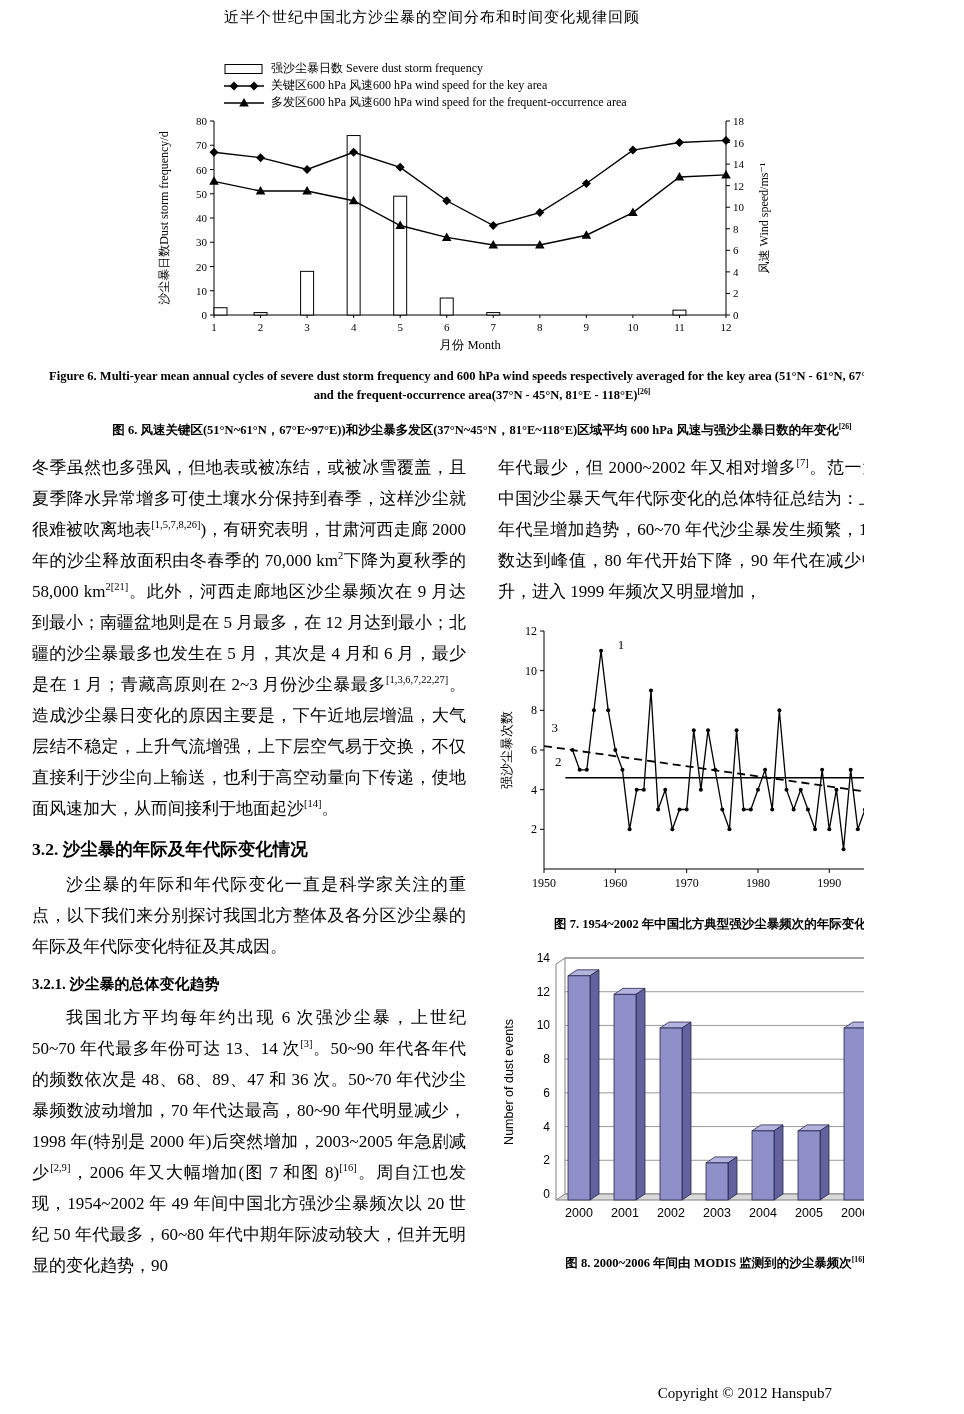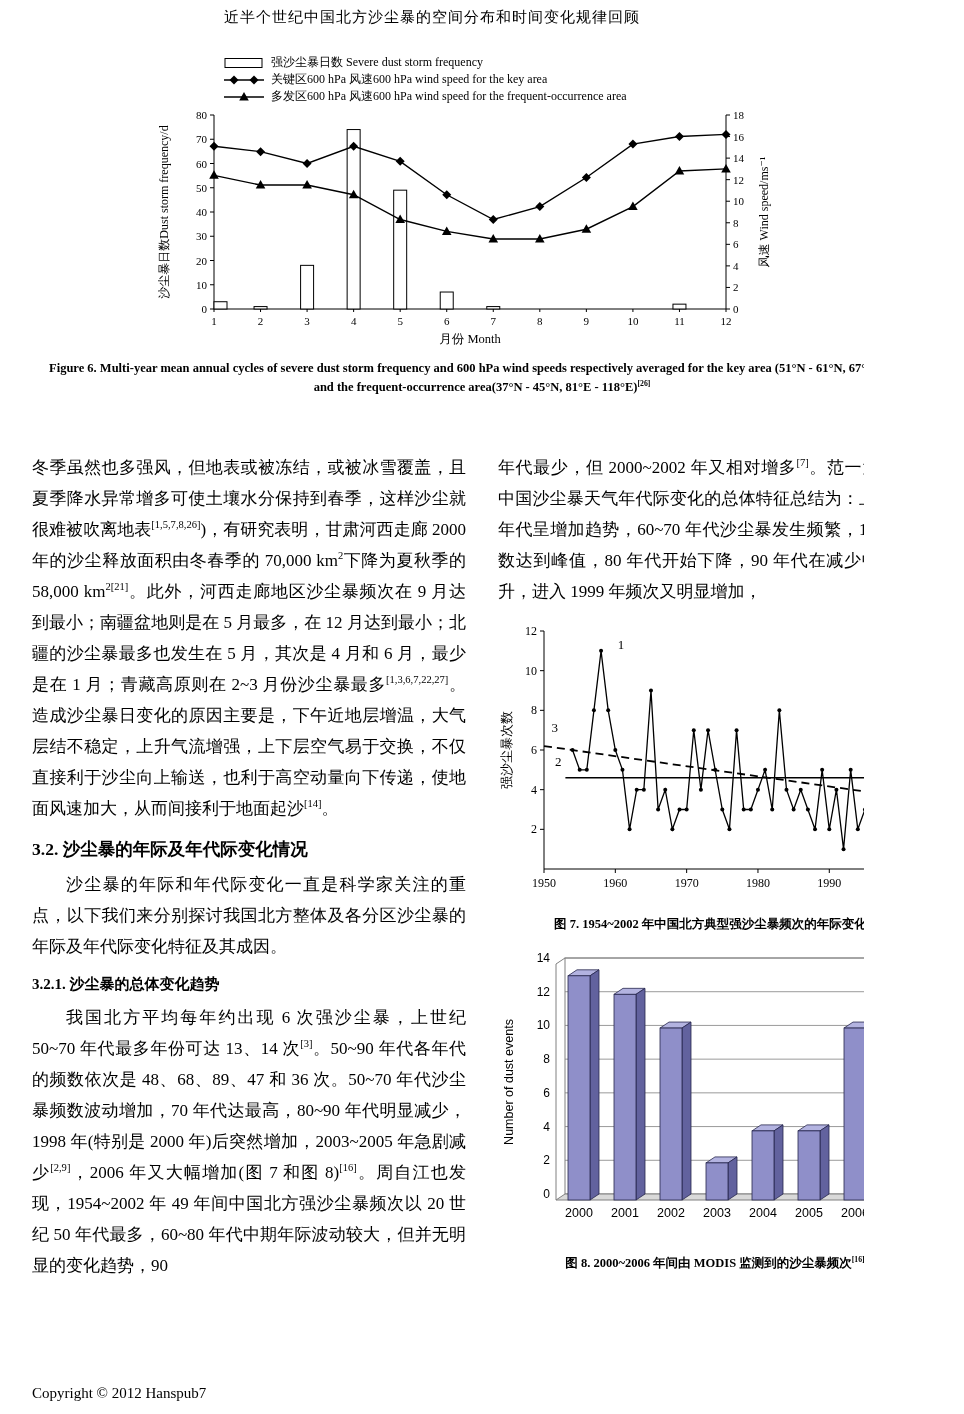--- a/index.html
+++ b/index.html
@@ -1,36 +1,36 @@
 <!DOCTYPE html>
 <html><head>
 <meta charset="utf-8">
 <style>
   html,body{margin:0;padding:0;background:#fff;}
   .page{position:relative;width:864px;height:1414px;background:#fff;overflow:hidden;
         font-family:"Liberation Serif","DejaVu Serif",serif;color:#000;border-radius:13px;}
   .header{position:absolute;top:8px;left:0;width:100%;text-align:center;font-size:15px;letter-spacing:1px;}
   .fig6-block{position:absolute;top:50px;left:32px;width:900px;}
-  .fig6-inner{width:660px;margin:4px auto;}
+  .fig6-inner{width:660px;margin:10px auto;}
   .legend{margin-left:72px;font-size:12px;}
   .legend-row{display:flex;align-items:center;gap:7px;height:17px;}
   .legend-row svg{flex:0 0 auto;}
   .caption{font-weight:bold;font-size:12.5px;text-align:center;line-height:1.5;margin:16px;}
   .caption.first{margin-top:8px;}
   .col{position:absolute;width:434px;}
   .colL{top:452px;left:32px;}
   .colR{top:452px;left:498px;}
   .body-p{font-size:17px;line-height:31px;text-align:justify;margin:0;}
   .indent{text-indent:2em;}
   .sec{font-size:17.5px;font-weight:bold;margin:13px 0 8px;}
   .subsec{font-size:15px;font-weight:bold;margin:13px 0 8px;}
   sup{font-size:0.62em;line-height:0;}
   .figblock{margin-top:16px;}
   .figblock svg{display:block;margin:0 auto;}
-  .footer{position:absolute;left:32px;right:32px;bottom:12px;display:flex;justify-content:flex-start;font-size:15px;}
+  .footer{position:absolute;left:32px;right:32px;bottom:12px;display:flex;justify-content:flex-end;font-size:15px;}
 </style>
 </head>
 <body>
 
 <div class="page">
 
   <div class="header">近半个世纪中国北方沙尘暴的空间分布和时间变化规律回顾</div>
 
   <div class="fig6-block">
     <div class="fig6-inner">
@@ -156,20 +156,21 @@
           <path d="M434.3636363636364 119.24444444444444L439.1636363636364 127.74444444444444L429.56363636363636 127.74444444444444Z" fill="#000"></path>
           <path d="M480.90909090909093 96.61111111111111L485.70909090909095 105.11111111111111L476.1090909090909 105.11111111111111Z" fill="#000"></path>
           <path d="M527.4545454545455 61.04444444444445L532.2545454545455 69.54444444444445L522.6545454545455 69.54444444444445Z" fill="#000"></path>
           <path d="M574 58.888888888888886L578.8 67.38888888888889L569.2 67.38888888888889Z" fill="#000"></path>
           <text x="16" y="107" font-size="12" text-anchor="middle" font-family="&quot;Liberation Serif&quot;,&quot;DejaVu Serif&quot;,serif" fill="#000" transform="rotate(-90,16,107)">沙尘暴日数Dust storm frequency/d</text>
           <text x="616" y="107" font-size="12" text-anchor="middle" font-family="&quot;Liberation Serif&quot;,&quot;DejaVu Serif&quot;,serif" fill="#000" transform="rotate(-90,616,107)">风速 Wind speed/ms⁻¹</text>
           <text x="318" y="238" font-size="12.5" text-anchor="middle" font-family="&quot;Liberation Serif&quot;,&quot;DejaVu Serif&quot;,serif" fill="#000">月份  Month</text>
         </svg>
     </div>
     <div class="caption first"><span>Figure 6. Multi-year mean annual cycles of severe dust storm frequency and 600 hPa wind speeds respectively averaged for the key area (51°N - 61°N, 67°E - 97°E) and the frequent-occurrence area(37°N - 45°N, 81°E - 118°E)</span><sup>[26]</sup></div>
+    <div class="caption cn"><span>图 6. 风速关键区(51°N~61°N，67°E~97°E))和沙尘暴多发区(37°N~45°N，81°E~118°E)区域平均 600 hPa 风速与强沙尘暴日数的年变化</span><sup>[26]</sup></div>
   </div>
 
   <div class="col colL">
     <p class="body-p"><span>冬季虽然也多强风，但地表或被冻结，或被冰雪覆盖，且夏季降水异常增多可使土壤水分保持到春季，这样沙尘就很难被吹离地表</span><sup>[1,5,7,8,26]</sup><span>)，有研究表明，甘肃河西走廊 2000 年的沙尘释放面积由冬春季的 70,000 km</span><sup>2</sup><span>下降为夏秋季的 58,000 km</span><sup>2[21]</sup><span>。此外，河西走廊地区沙尘暴频次在 9 月达到最小；南疆盆地则是在 5 月最多，在 12 月达到最小；北疆的沙尘暴最多也发生在 5 月，其次是 4 月和 6 月，最少是在 1 月；青藏高原则在 2~3 月份沙尘暴最多</span><sup>[1,3,6,7,22,27]</sup><span>。造成沙尘暴日变化的原因主要是，下午近地层增温，大气层结不稳定，上升气流增强，上下层空气易于交换，不仅直接利于沙尘向上输送，也利于高空动量向下传递，使地面风速加大，从而间接利于地面起沙</span><sup>[14]</sup><span>。</span></p>
     <h3 class="sec">3.2. 沙尘暴的年际及年代际变化情况</h3>
     <p class="body-p indent"><span>沙尘暴的年际和年代际变化一直是科学家关注的重点，以下我们来分别探讨我国北方整体及各分区沙尘暴的年际及年代际变化特征及其成因。</span></p>
     <h4 class="subsec">3.2.1. 沙尘暴的总体变化趋势</h4>
     <p class="body-p indent"><span>我国北方平均每年约出现 6 次强沙尘暴，上世纪 50~70 年代最多年份可达 13、14 次</span><sup>[3]</sup><span>。50~90 年代各年代的频数依次是 48、68、89、47 和 36 次。50~70 年代沙尘暴频数波动增加，70 年代达最高，80~90 年代明显减少，1998 年(特别是 2000 年)后突然增加，2003~2005 年急剧减少</span><sup>[2,9]</sup><span>，2006 年又大幅增加(图 7 和图 8)</span><sup>[16]</sup><span>。周自江也发现，1954~2002 年 49 年间中国北方强沙尘暴频次以 20 世纪 50 年代最多，60~80 年代中期年际波动较大，但并无明显的变化趋势，90</span></p>
   </div>
 

